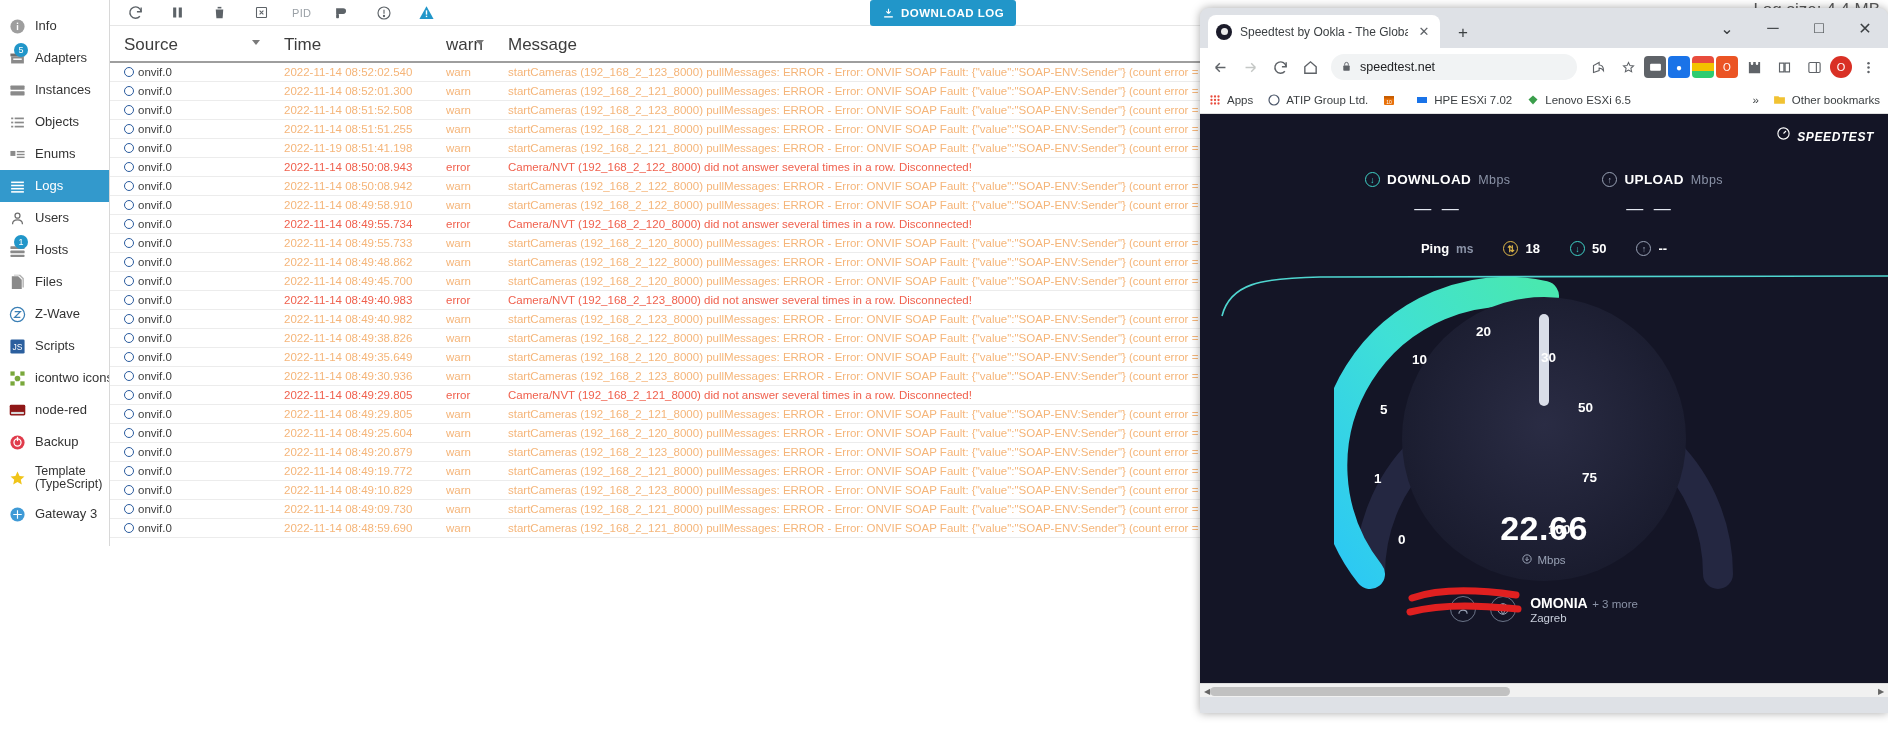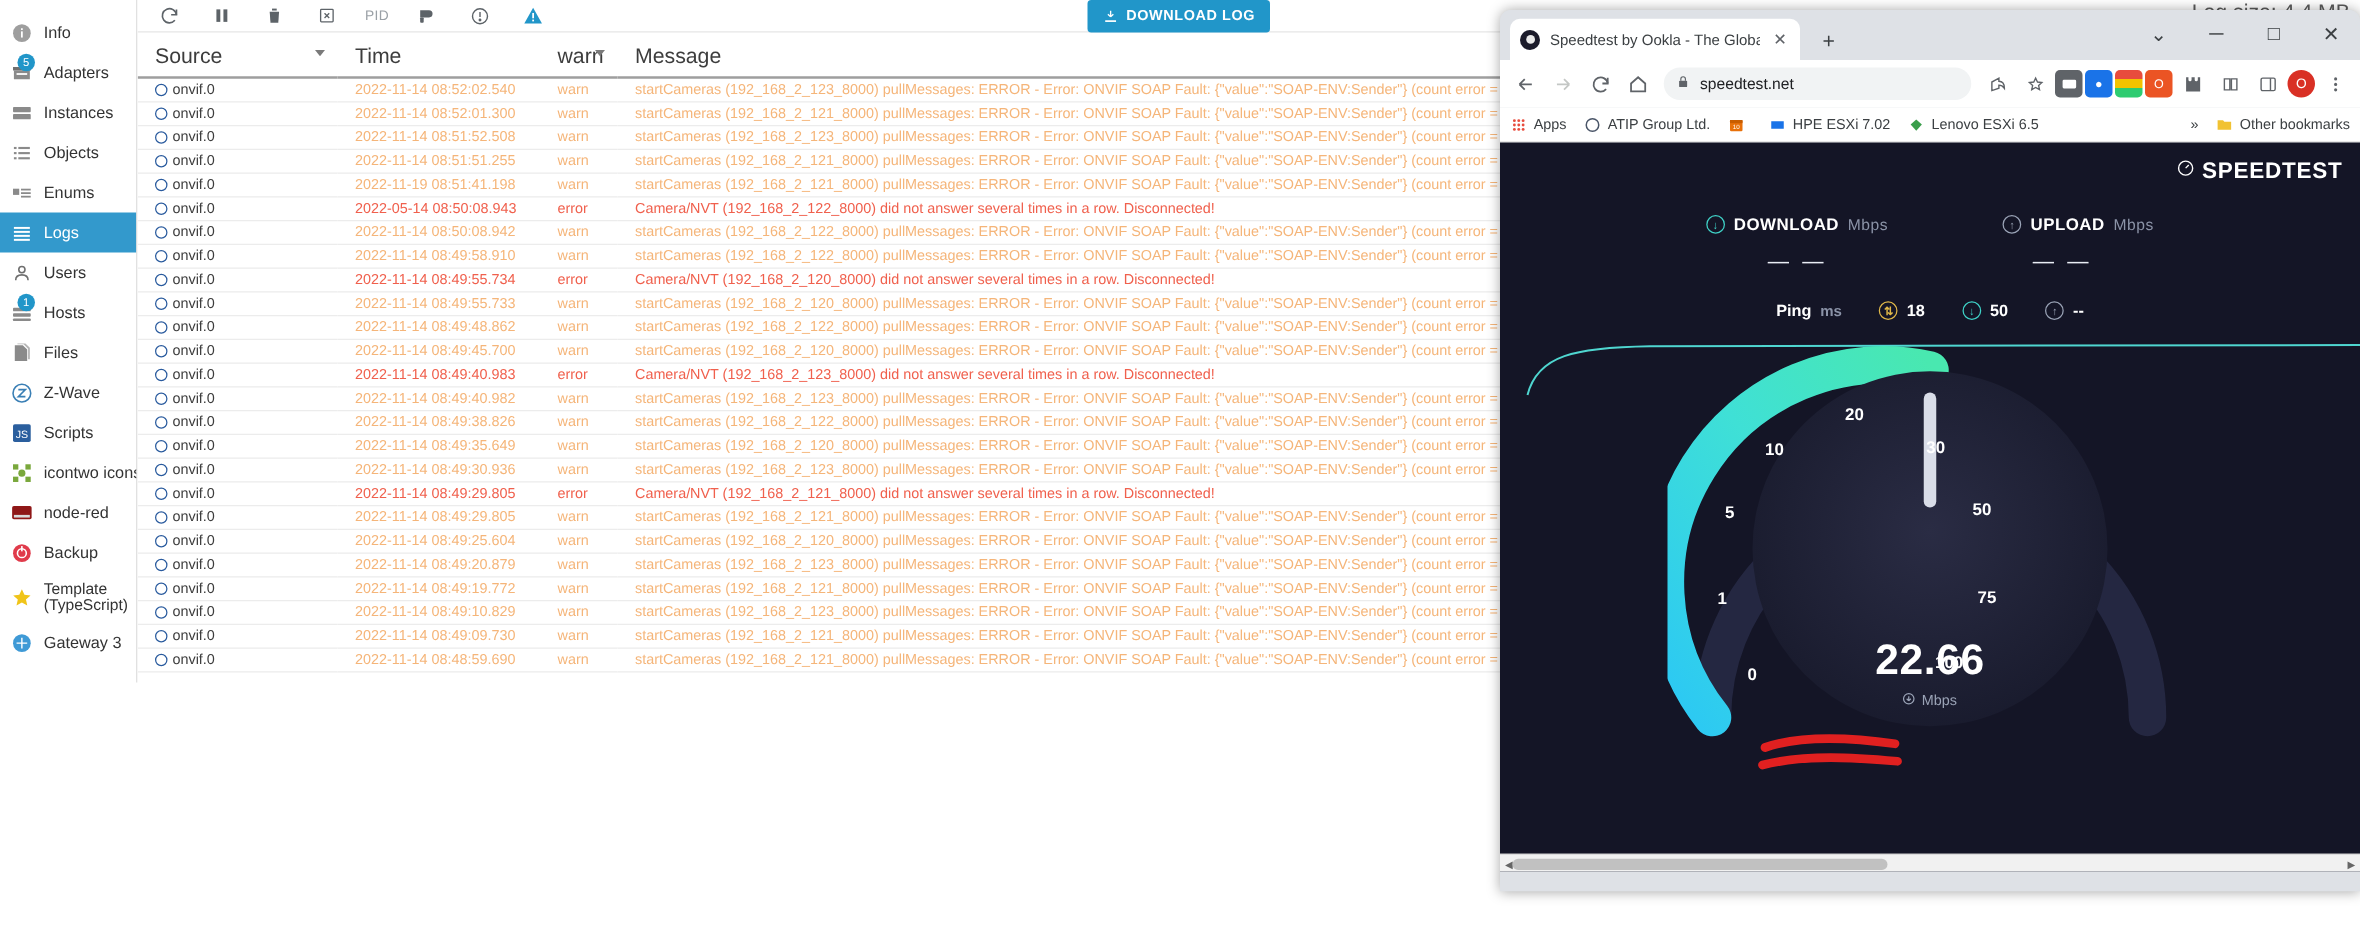--- a/index.html
+++ b/index.html
@@ -164,21 +164,21 @@
   .avatar-c { width:22px;height:22px;border-radius:50%;background:#d93025;color:#fff;display:flex;align-items:center;justify-content:center;font-size:11px;flex:0 0 22px;cursor:pointer;}
 
   
   #bookmarks { height:28px; background:#fff; display:flex; align-items:center; padding: 0 8px; gap:14px; border-bottom:1px solid #e0e0e0;}
   .bm { display:flex; align-items:center; gap:5px; font-size:11.5px; color:#3c4043; white-space:nowrap; cursor:pointer;}
   .bm .bmico{width:14px;height:14px;flex:0 0 14px;display:flex;align-items:center;justify-content:center;}
   .bm-sep { margin-left:auto; }
 
   
   #page { position:relative; height: 583px; background:#141526; overflow:hidden; }
-  #st-logo { position:absolute; right:14px; top:12px; display:flex; align-items:flex-end; gap:6px; color:#fff; font-size:18px; font-weight:bold; letter-spacing:.6px;}
+  #st-logo { position:absolute; right:14px; top:12px; display:flex; align-items:flex-end; gap:6px; color:#fff; font-size:12px; font-weight:bold; letter-spacing:.6px;font-style:italic;}
   .metrics { position:absolute; left:0; right:0; top:58px; }
   .m-row1 { display:flex; justify-content:center; gap:92px; }
   .m-lbl { display:flex; align-items:center; gap:7px; color:#fff; font-size:13.5px; font-weight:bold; letter-spacing:.4px;}
   .m-lbl .unit { color:#8b93a7; font-weight:normal; font-size:12.5px; }
   .circ-ico { width:15px;height:15px;border-radius:50%;border:1.4px solid #3fd2c7; display:flex;align-items:center;justify-content:center; color:#3fd2c7; font-size:9px;}
   .m-row2 { display:flex; justify-content:center; gap:92px; margin-top:12px; }
   .dashes { color:#e9edf5; font-size:17px; letter-spacing:3px; width:120px; text-align:center;}
   .m-row3 { display:flex; justify-content:center; align-items:center; gap:30px; margin-top:22px; color:#fff; font-size:13px;}
   .m-row3 .unit{ color:#8b93a7; font-size:12px;}
   .pingitem { display:flex; align-items:center; gap:7px; font-weight:bold; font-size:13px;}
@@ -534,21 +534,21 @@
               <td class="c-sev">warn</td>
               <td class="c-msg">startCameras (192_168_2_121_8000) pullMessages: ERROR - Error: ONVIF SOAP Fault: {"value":"SOAP-ENV:Sender"} (count error = 1</td>
             </tr>
             <tr class="error">
               <td class="c-source">
                 <span class="src-cell">
                   <span class="src-ring"></span>
                   <span>onvif.0</span>
                 </span>
               </td>
-              <td class="c-time">2022-05-14 08:50:08.943</td>
+              <td class="c-time">2022-11-14 08:50:08.943</td>
               <td class="c-sev">error</td>
               <td class="c-msg">Camera/NVT (192_168_2_122_8000) did not answer several times in a row. Disconnected!</td>
             </tr>
             <tr class="warn">
               <td class="c-source">
                 <span class="src-cell">
                   <span class="src-ring"></span>
                   <span>onvif.0</span>
                 </span>
               </td>
@@ -1008,20 +1008,39 @@
     <div id="bigunit">
       <span>
         <svg width="10" height="10" viewBox="0 0 24 24" fill="none" stroke="#9aa3b6" stroke-width="2.4">
             <circle cx="12" cy="12" r="10"></circle>
             <path d="M12 7v9m0 0l-4-4m4 4l4-4"></path>
           </svg>
       </span>
       <span>Mbps</span>
     </div>
 
+    <div id="server-row">
+      <span class="icon-round">
+        <svg width="14" height="14" viewBox="0 0 24 24" fill="none" stroke="currentColor" stroke-width="1.9">
+            <circle cx="12" cy="8" r="3.5"></circle>
+            <path d="M5 20c0-3.9 3.1-6 7-6s7 2.1 7 6"></path>
+          </svg>
+      </span>
+      <span class="icon-round">
+        <svg width="14" height="14" viewBox="0 0 24 24" fill="none" stroke="currentColor" stroke-width="1.7">
+            <circle cx="12" cy="12" r="9"></circle>
+            <path d="M3 12h18M12 3c4 4 4 14 0 18M12 3c-4 4-4 14 0 18"></path>
+          </svg>
+      </span>
+      <span>
+        <span class="srv-name">OMONIA</span>
+        <span class="srv-more">+ 3 more</span>
+        <div class="srv-city">Zagreb</div>
+      </span>
+    </div>
 
     <svg id="redscribble" width="120" height="40">
       <path d="M6 14 C 35 4, 75 6, 110 11" stroke="#e02020" stroke-width="7" fill="none" stroke-linecap="round"></path>
       <path d="M4 28 C 40 19, 78 22, 112 25" stroke="#e02020" stroke-width="7" fill="none" stroke-linecap="round"></path>
     </svg>
 
     <div id="hscroll">
       <span class="arrowL">◀</span>
       <span class="thumb"></span>
       <span class="arrowR">▶</span>

